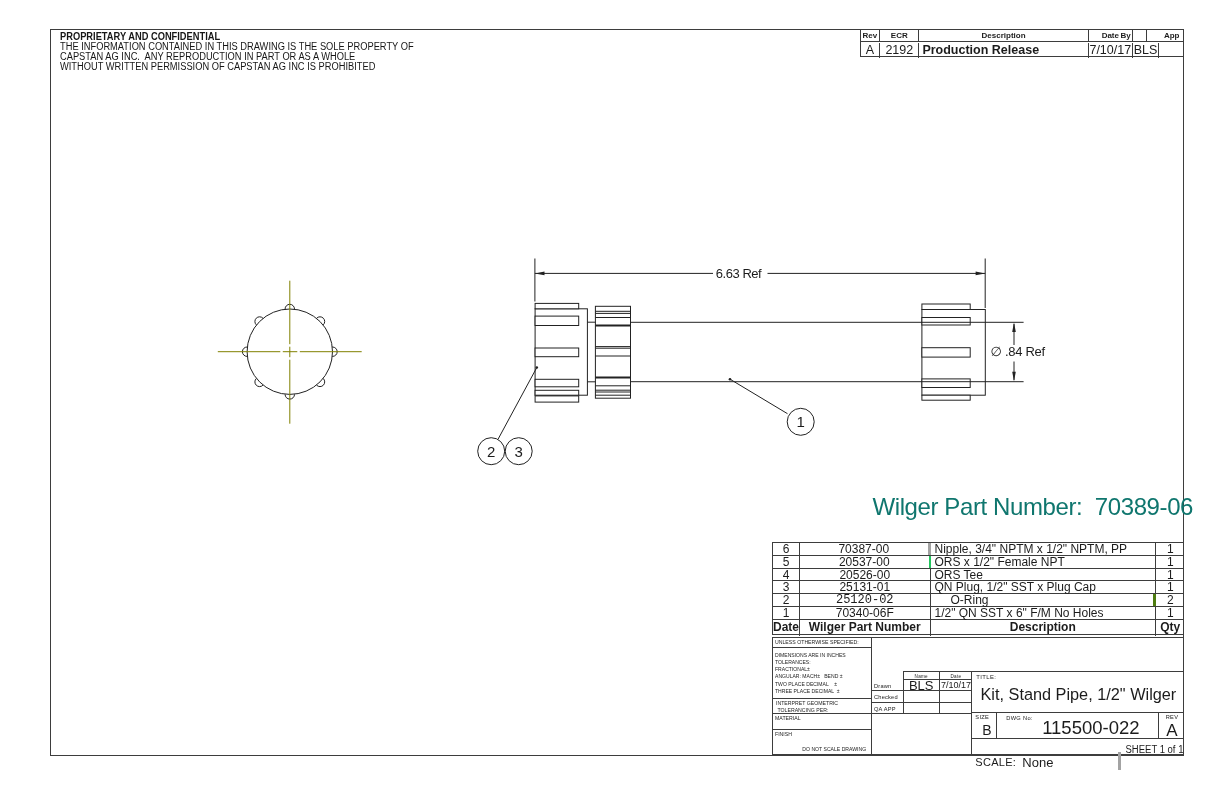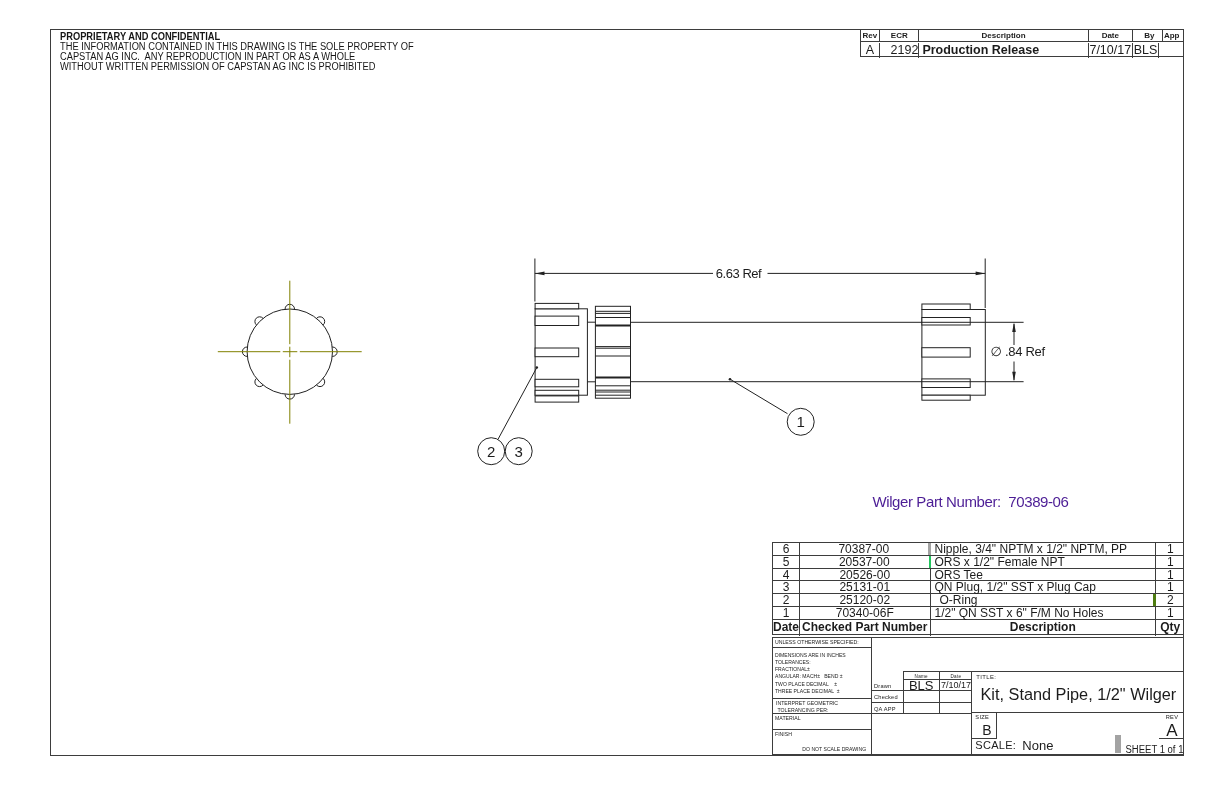--- a/index.html
+++ b/index.html
@@ -21,27 +21,27 @@
 WITHOUT WRITTEN PERMISSION OF CAPSTAN AG INC IS PROHIBITED
 </div>
 
 <div class="abs" style="left:859.5px;top:29px;width:324.5px;height:28.3px;border:1px solid #3d3d3d;background:#fff;">
 
   <div class="cell" style="left:0;top:0;width:100%;height:11.9px;border-bottom:1px solid #3d3d3d;font-weight:bold;font-size:8px;">
     <div class="cell" style="left:0;top:0;width:19.7px;height:11.9px;border-right:1px solid #3d3d3d;text-align:center;line-height:11.7px;">Rev</div>
     <div class="cell" style="left:19.7px;top:0;width:39.2px;height:11.9px;border-right:1px solid #3d3d3d;text-align:center;line-height:11.7px;">ECR</div>
     <div class="cell" style="left:58.9px;top:0;width:169.4px;height:11.9px;border-right:1px solid #3d3d3d;text-align:center;line-height:11.7px;">Description</div>
     <div class="cell" style="left:228.3px;top:0;width:44px;height:11.9px;border-right:1px solid #3d3d3d;text-align:center;line-height:11.7px;">Date</div>
-    <div class="cell" style="left:276px;top:0;width:26.6px;height:11.9px;border-right:1px solid #3d3d3d;text-align:center;line-height:11.7px;">By</div>
+    <div class="cell" style="left:260px;top:0;width:26.6px;height:11.9px;border-right:1px solid #3d3d3d;text-align:left;line-height:11.7px;">By</div>
     <div class="cell" style="left:298.9px;top:0;width:24.6px;height:11.9px;text-align:center;line-height:11.7px;">App</div>
   </div>
 
   <div class="cell" style="left:0;top:12.9px;width:100%;height:15.4px;font-size:12.5px;">
     <div class="cell" style="left:0;top:0;width:19.7px;height:14.9px;border-right:1px solid #3d3d3d;text-align:center;line-height:14px;">A</div>
-    <div class="cell" style="left:19.7px;top:0;width:39.2px;height:14.9px;border-right:1px solid #3d3d3d;text-align:right;line-height:14px;">2192</div>
+    <div class="cell" style="left:19.7px;top:0;width:39.2px;height:14.9px;border-right:1px solid #3d3d3d;text-align:center;line-height:14px;">2192</div>
     <div class="cell" style="left:58.9px;top:0;width:169.4px;height:14.9px;border-right:1px solid #3d3d3d;line-height:14px;padding-left:3px;font-weight:bold;">Production Release</div>
     <div class="cell" style="left:228.3px;top:0;width:44px;height:14.9px;border-right:1px solid #3d3d3d;text-align:center;line-height:14px;">7/10/17</div>
     <div class="cell" style="left:272.3px;top:0;width:26.6px;height:14.9px;border-right:1px solid #3d3d3d;text-align:center;line-height:14px;">BLS</div>
   </div>
 </div>
 
 <svg class="abs" style="left:0;top:0;" width="1224" height="792" viewBox="0 0 1224 792">
 
   <g stroke="#222" stroke-width="1" fill="none">
     <circle cx="332.5" cy="351.7" r="4.7"></circle>
@@ -131,21 +131,21 @@
   <g>
     <circle cx="518.7" cy="451.2" r="13.5" fill="#fff" stroke="#222" stroke-width="1"></circle>
     <text x="518.7" y="456.6" font-size="15" text-anchor="middle" fill="#1c1c1c">3</text>
   </g>
 
   <text x="738.5" y="277.6" font-size="13" letter-spacing="-0.45" text-anchor="middle" fill="#1c1c1c">6.63 Ref</text>
 
   <text x="990.6" y="356.2" font-size="13" letter-spacing="-0.3" fill="#1c1c1c">∅ .84 Ref</text>
 </svg>
 
-<div class="abs" style="left:872.5px;top:493.3px;width:280px;font-size:15px;letter-spacing:-0.4px;white-space:nowrap;color:#4c1d95;">Wilger Part Number:&nbsp; 70389-06</div>
+<div class="abs" style="left:872.5px;top:493.3px;width:280px;font-size:24px;letter-spacing:-0.4px;white-space:nowrap;color:#0f766e;">Wilger Part Number:&nbsp; 70389-06</div>
 
 <div class="abs" style="left:772px;top:541.8px;width:411.5px;height:93.1px;border:1px solid #3d3d3d;background:#fff;font-size:12px;">
 
   <div class="cell" style="left:0;top:0;width:100%;height:12.9px;border-bottom:1px solid #3d3d3d;">
     <div class="cell" style="left:0;top:0;width:27px;height:100%;border-right:1px solid #3d3d3d;text-align:center;line-height:12.4px;">6</div>
     <div class="cell" style="left:27px;top:0;width:130.5px;height:100%;border-right:3px solid #a3a3a3;text-align:center;line-height:12.4px;">70387-00</div>
     <div class="cell" style="left:157.5px;top:0;width:225.5px;height:100%;border-right:1px solid #3d3d3d;line-height:12.4px;padding-left:4px;">Nipple, 3/4" NPTM x 1/2" NPTM, PP</div>
     <div class="cell" style="left:383px;top:0;width:28.5px;height:100%;text-align:center;line-height:12.4px;">1</div>
   </div>
 
@@ -165,35 +165,35 @@
 
   <div class="cell" style="left:0;top:38.7px;width:100%;height:12.9px;border-bottom:1px solid #3d3d3d;">
     <div class="cell" style="left:0;top:0;width:27px;height:100%;border-right:1px solid #3d3d3d;text-align:center;line-height:12.4px;">3</div>
     <div class="cell" style="left:27px;top:0;width:130.5px;height:100%;border-right:1px solid #3d3d3d;text-align:center;line-height:12.4px;">25131-01</div>
     <div class="cell" style="left:157.5px;top:0;width:225.5px;height:100%;border-right:1px solid #3d3d3d;line-height:12.4px;padding-left:4px;">QN Plug, 1/2" SST x Plug Cap</div>
     <div class="cell" style="left:383px;top:0;width:28.5px;height:100%;text-align:center;line-height:12.4px;">1</div>
   </div>
 
   <div class="cell" style="left:0;top:51.6px;width:100%;height:12.9px;border-bottom:1px solid #3d3d3d;">
     <div class="cell" style="left:0;top:0;width:27px;height:100%;border-right:1px solid #3d3d3d;text-align:center;line-height:12.4px;">2</div>
-    <div class="cell" style="left:27px;top:0;width:130.5px;height:100%;border-right:1px solid #3d3d3d;text-align:center;line-height:12.4px;">25120-02</div>
-    <div class="cell" style="left:157.5px;top:0;width:225.5px;height:100%;border-right:3px solid #4d7c0f;line-height:12.4px;padding-left:9px;">O-Ring</div>
+    <div class="cell" style="left:27px;top:0;width:130.5px;height:100%;border-right:1px solid #3d3d3d;text-align:center;line-height:12.4px;font-family:Liberation Mono, monospace;">25120-02</div>
+    <div class="cell" style="left:157.5px;top:0;width:225.5px;height:100%;border-right:3px solid #4d7c0f;line-height:12.4px;padding-left:20px;">O-Ring</div>
     <div class="cell" style="left:383px;top:0;width:28.5px;height:100%;text-align:center;line-height:12.4px;">2</div>
   </div>
 
   <div class="cell" style="left:0;top:64.5px;width:100%;height:12.9px;border-bottom:1px solid #3d3d3d;">
     <div class="cell" style="left:0;top:0;width:27px;height:100%;border-right:1px solid #3d3d3d;text-align:center;line-height:12.4px;">1</div>
     <div class="cell" style="left:27px;top:0;width:130.5px;height:100%;border-right:1px solid #3d3d3d;text-align:center;line-height:12.4px;">70340-06F</div>
     <div class="cell" style="left:157.5px;top:0;width:225.5px;height:100%;border-right:1px solid #3d3d3d;line-height:12.4px;padding-left:4px;">1/2" QN SST x 6" F/M No Holes</div>
     <div class="cell" style="left:383px;top:0;width:28.5px;height:100%;text-align:center;line-height:12.4px;">1</div>
   </div>
 
   <div class="cell" style="left:0;top:77.4px;width:100%;height:15.7px;font-weight:bold;">
     <div class="cell" style="left:0;top:0;width:27px;height:100%;border-right:1px solid #3d3d3d;text-align:center;line-height:14.5px;">Date</div>
-    <div class="cell" style="left:27px;top:0;width:130.5px;height:100%;border-right:1px solid #3d3d3d;text-align:center;line-height:14.5px;">Checked Part Number</div>
+    <div class="cell" style="left:27px;top:0;width:130.5px;height:100%;border-right:1px solid #3d3d3d;text-align:center;line-height:14.5px;">Wilger Part Number</div>
     <div class="cell" style="left:157.5px;top:0;width:225.5px;height:100%;border-right:1px solid #3d3d3d;text-align:center;line-height:14.5px;">Description</div>
     <div class="cell" style="left:383px;top:0;width:28.5px;height:100%;text-align:center;line-height:14.5px;">Qty</div>
   </div>
 </div>
 
 <div class="abs" style="left:772px;top:637.2px;width:411.5px;height:118.3px;border:1px solid #3d3d3d;background:#fff;">
 
   <div class="cell" style="left:0;top:0;width:99px;height:10.2px;border-right:1px solid #3d3d3d;border-bottom:1px solid #3d3d3d;font-size:5.9px;line-height:9.5px;padding-left:2px;white-space:nowrap;"><span style="display:inline-block;transform:scaleX(0.88);transform-origin:0 0;">UNLESS OTHERWISE SPECIFIED:</span></div>
 
   <div class="cell" style="left:0;top:10.2px;width:99px;height:50.5px;border-right:1px solid #3d3d3d;border-bottom:1px solid #3d3d3d;font-size:5.9px;line-height:7.2px;padding:3.5px 0 0 2px;white-space:nowrap;">
@@ -241,27 +241,32 @@
     <div class="cell" style="left:4px;top:2px;font-size:5.9px;letter-spacing:0.4px;">TITLE:</div>
 
     <div class="cell" style="left:0;top:13px;width:100%;text-align:center;font-size:16.3px;">Kit, Stand Pipe, 1/2" Wilger</div>
   </div>
 
   <div class="cell" style="left:199.3px;top:74.8px;width:25px;height:25.7px;border-bottom:1px solid #3d3d3d;border-right:1px solid #3d3d3d;">
     <div class="cell" style="left:3px;top:1.5px;font-size:5.7px;letter-spacing:0.3px;">SIZE</div>
     <div class="cell" style="left:10px;top:9px;font-size:14px;">B</div>
   </div>
 
+  <div class="cell" style="left:224.3px;top:74.8px;width:162.1px;height:25.7px;border-bottom:1px solid #3d3d3d;border-right:1px solid #3d3d3d;">
+    <div class="cell" style="left:9px;top:2px;font-size:5.7px;letter-spacing:0.3px;">DWG No:</div>
+
+    <div class="cell" style="left:13px;top:4.5px;width:100%;text-align:center;font-size:18.5px;">115500-022</div>
+  </div>
 
   <div class="cell" style="left:386.4px;top:74.8px;width:25.1px;height:25.7px;border-bottom:1px solid #3d3d3d;">
     <div class="cell" style="left:0;top:1.5px;width:100%;text-align:center;font-size:5.7px;letter-spacing:0.3px;">REV</div>
     <div class="cell" style="left:0;top:8px;width:100%;text-align:center;font-size:17px;">A</div>
   </div>
 
-  <div class="cell" style="left:199.3px;top:97px;width:149.1px;height:17.8px;border-right:6px solid #a3a3a3;">
+  <div class="cell" style="left:199.3px;top:114px;width:149.1px;height:17.8px;border-right:3px solid #a3a3a3;">
     <span class="cell" style="left:3px;top:4px;font-size:11px;letter-spacing:0.3px;">SCALE:</span>
     <span class="cell" style="left:50px;top:2.5px;font-size:13px;">None</span>
   </div>
 
   <div class="cell" style="left:348.4px;top:100.5px;width:63.1px;height:17.8px;">
     <div class="cell" style="left:0;top:5.5px;width:100%;text-align:right;font-size:10px;"><span style="display:inline-block;transform:scaleX(0.95);">SHEET 1 of 1</span></div>
   </div>
 </div>
 
 </div>

